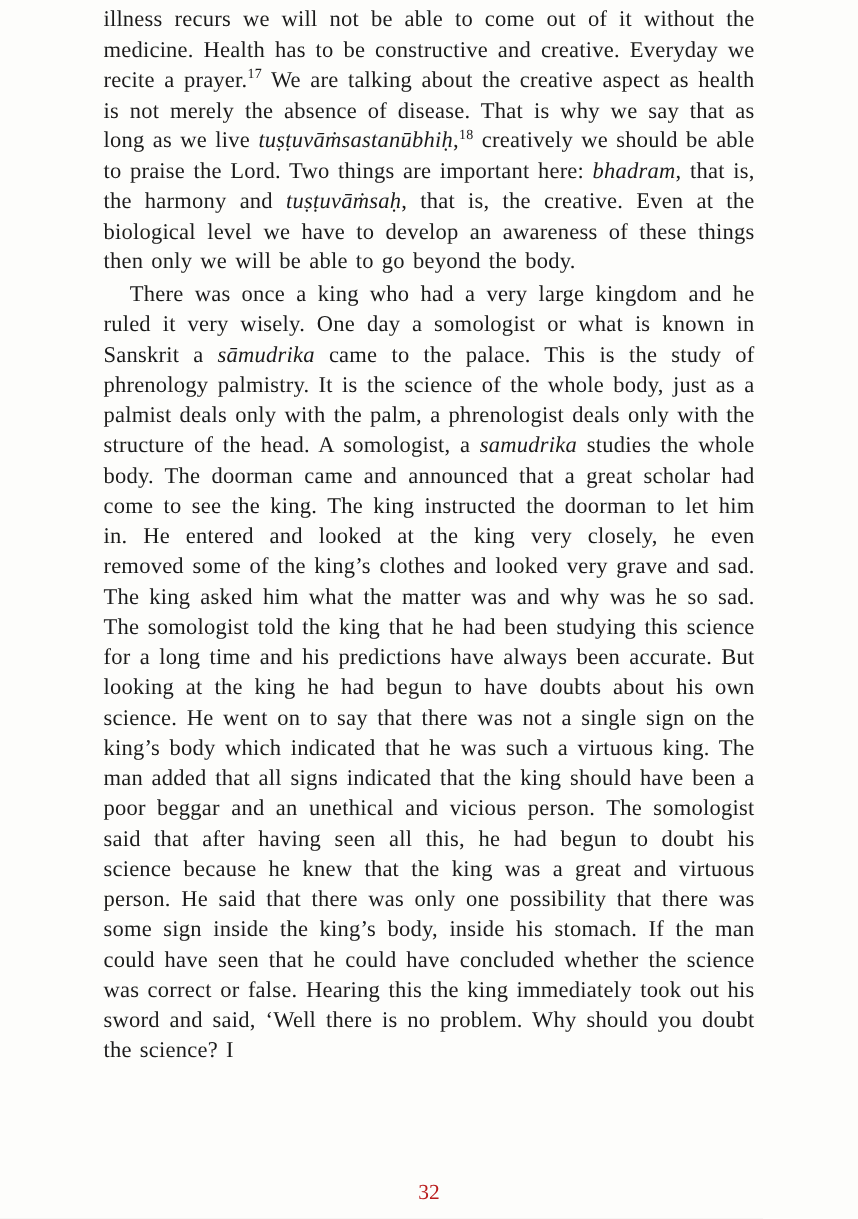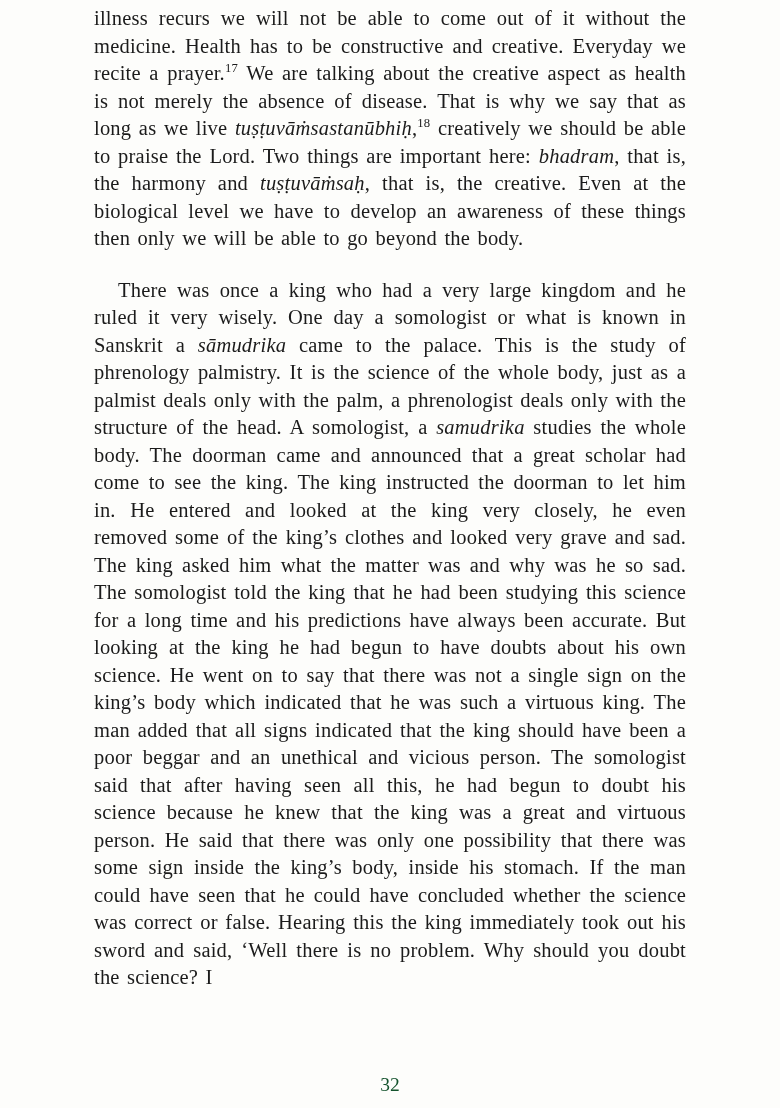--- a/index.html
+++ b/index.html
@@ -25,41 +25,41 @@
   .para {
     margin: 0;
     font-size: 20.5px;
     line-height: 27.5px;
     text-align: justify;
     text-align-last: left;
     word-spacing: 0.10em;
     letter-spacing: 0.01em;
   }
   .para + .para {
-    margin-top: 24px;
+    margin-top: 2px;
   }
   .para.indent {
     text-indent: 24px;
   }
   .para em {
     font-style: italic;
   }
   .para sup {
     font-size: 0.62em;
     line-height: 0;
     vertical-align: super;
   }
   .page-number {
     position: absolute;
     left: 0;
     right: 0;
     bottom: 12px;
     text-align: center;
     font-size: 19.5px;
-    color: #14532d;
+    color: #b91c1c;
   }
 </style>
 </head>
 <body>
 
 <div class="page">
   <div class="text-block">
       <p class="para"><span>illness recurs we will not be able to come out of it without the medicine. Health has to be constructive and creative. Everyday we recite a prayer.</span><sup>17</sup><span> We are talking about the creative aspect as health is not merely the absence of disease. That is why we say that as long as we live </span><em>tuṣṭuvāṁsastanūbhiḥ</em><span>,</span><sup>18</sup><span> creatively we should be able to praise the Lord. Two things are important here: </span><em>bhadram</em><span>, that is, the harmony and </span><em>tuṣṭuvāṁsaḥ</em><span>, that is, the creative. Even at the biological level we have to develop an awareness of these things then only we will be able to go beyond the body.</span></p>
       <p class="para indent"><span>There was once a king who had a very large kingdom and he ruled it very wisely. One day a somologist or what is known in Sanskrit a </span><em>sāmudrika</em><span> came to the palace. This is the study of phrenology palmistry. It is the science of the whole body, just as a palmist deals only with the palm, a phrenologist deals only with the structure of the head. A somologist, a </span><em>samudrika</em><span> studies the whole body. The doorman came and announced that a great scholar had come to see the king. The king instructed the doorman to let him in. He entered and looked at the king very closely, he even removed some of the king’s clothes and looked very grave and sad. The king asked him what the matter was and why was he so sad. The somologist told the king that he had been studying this science for a long time and his predictions have always been accurate. But looking at the king he had begun to have doubts about his own science. He went on to say that there was not a single sign on the king’s body which indicated that he was such a virtuous king. The man added that all signs indicated that the king should have been a poor beggar and an unethical and vicious person. The somologist said that after having seen all this, he had begun to doubt his science because he knew that the king was a great and virtuous person. He said that there was only one possibility that there was some sign inside the king’s body, inside his stomach. If the man could have seen that he could have concluded whether the science was correct or false. Hearing this the king immediately took out his sword and said, ‘Well there is no problem. Why should you doubt the science? I</span></p>
     </div>

